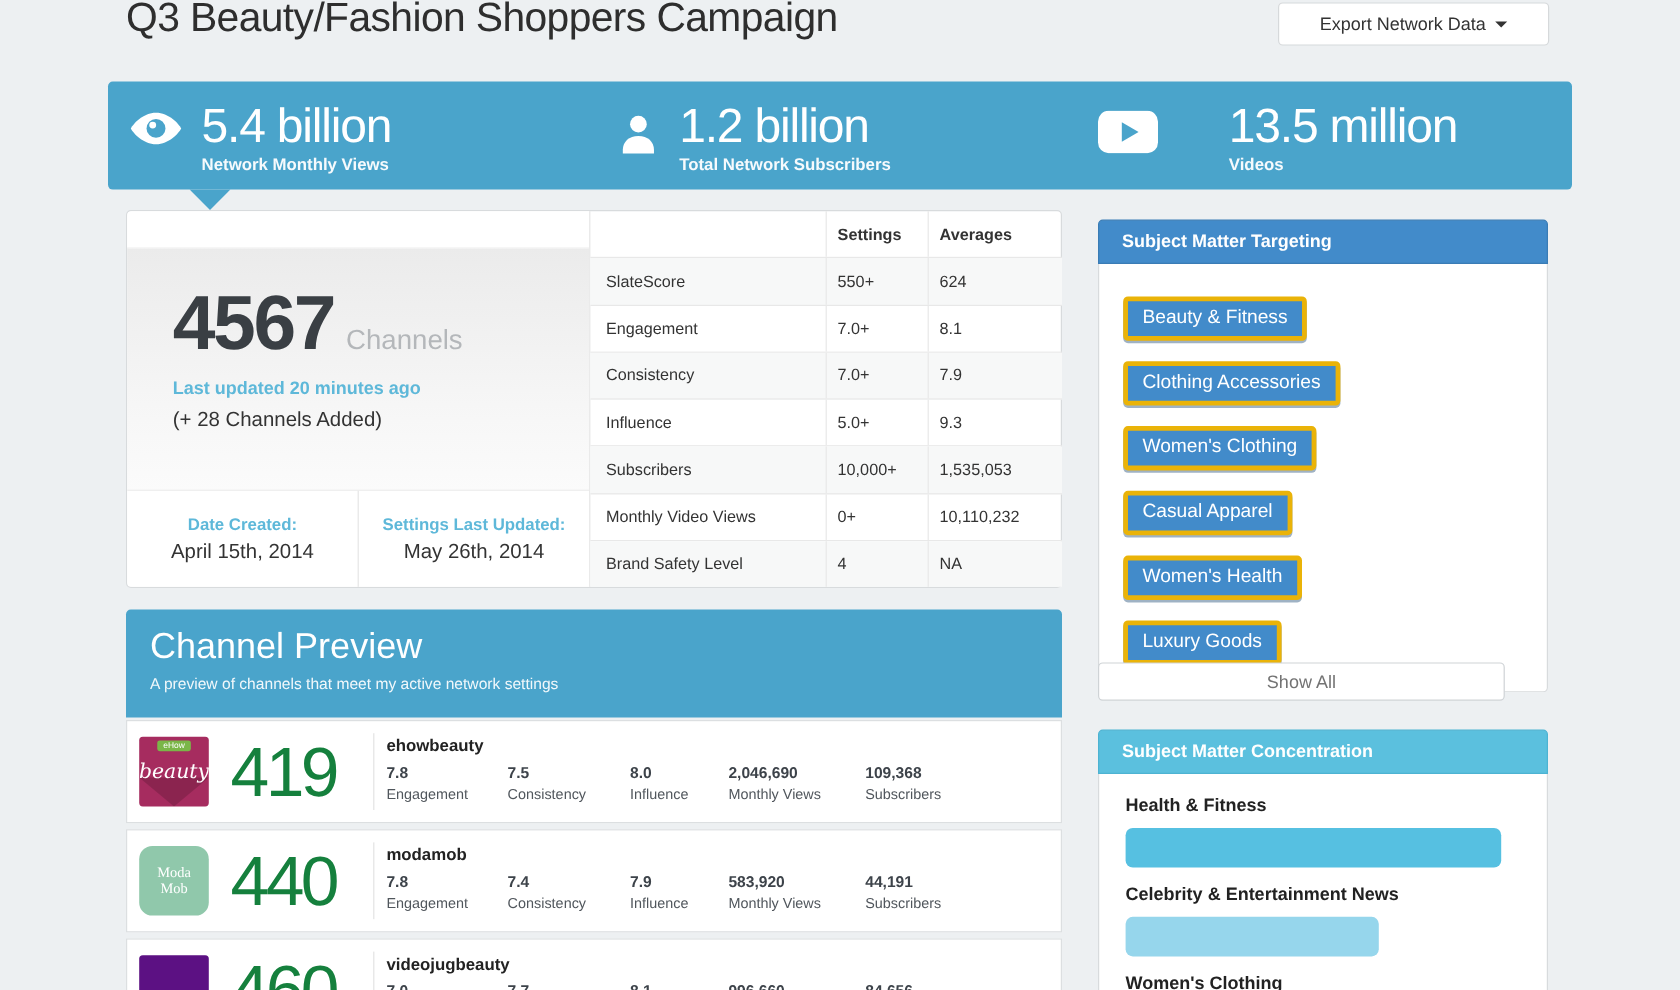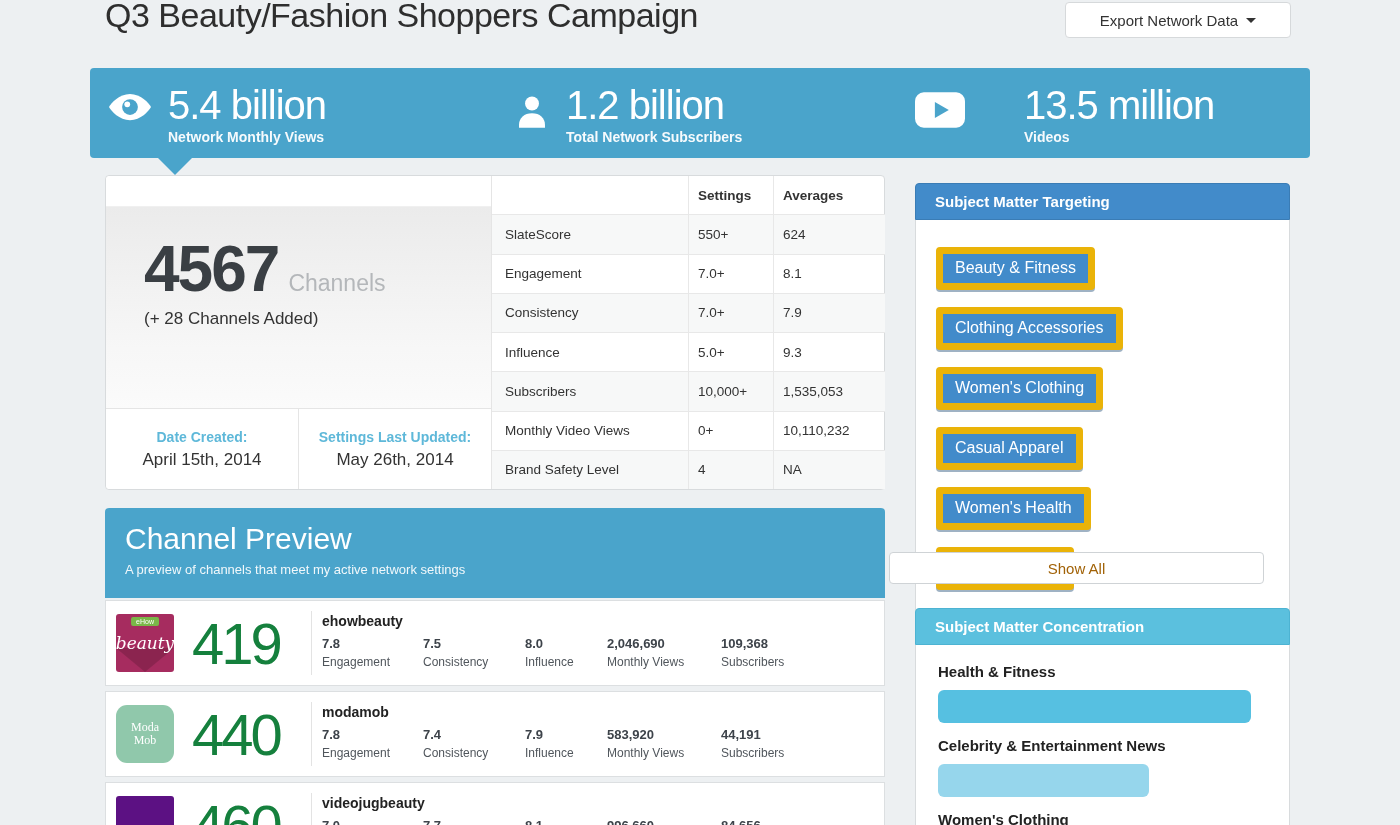--- a/index.html
+++ b/index.html
@@ -53,24 +53,24 @@
   .tc-avg{flex:1;padding-left:9px;font-size:13.5px;border-left:1px solid #e8e8e8;align-self:stretch;display:flex;align-items:center;box-sizing:border-box;}
   .trow.data:nth-child(even){background:#f7f8f8;}
 
   
   .smt-panel{position:absolute;left:915px;top:183px;width:375px;box-sizing:border-box;}
   .smt-header{height:37px;background:#428bca;border:1px solid #3a7cb5;border-radius:4px 4px 0 0;
               display:flex;align-items:center;padding-left:19px;color:#fff;font-size:15px;font-weight:700;box-sizing:border-box;}
   .smt-body{background:#fff;border:1px solid #d8dbdd;border-top:none;border-radius:0 0 4px 4px;
             padding:27px 20px 22px 20px;}
   .tag{display:table;background:#428bca;color:#fff;font-size:16px;padding:5px 12px 6px 12px;border-radius:4px;
-       border:7px solid #eab308;box-shadow:0 2px 0 rgba(42,84,125,.45);margin-bottom:17px;cursor:pointer;}
+       border:4px solid #eab308;box-shadow:0 2px 0 rgba(42,84,125,.45);margin-bottom:17px;cursor:pointer;}
   .tag:last-child{margin-bottom:0;}
-  .show-all-btn{position:absolute;left:889px;top:552px;width:375px;height:32px;background:#fff;border:1px solid #cfd3d6;
-                border-radius:4px;display:flex;align-items:center;justify-content:center;font-size:15px;color:#a16207;
+  .show-all-btn{position:absolute;left:915px;top:552px;width:339px;height:32px;background:#fff;border:1px solid #cfd3d6;
+                border-radius:4px;display:flex;align-items:center;justify-content:center;font-size:15px;color:#737373;
                 box-sizing:border-box;cursor:pointer;}
 
   
   .cp-header{position:absolute;left:105px;top:508px;width:780px;height:90px;background:#4aa4cb;border-radius:4px 4px 0 0;
              box-sizing:border-box;padding:14px 0 0 20px;color:#fff;}
   .cp-title{font-size:30px;font-weight:400;}
   .cp-subtitle{font-size:13px;margin-top:6px;color:rgba(255,255,255,.92);}
   .ch-row{position:absolute;left:105px;width:780px;height:86px;background:#fff;border:1px solid #dcdfe1;box-sizing:border-box;cursor:pointer;}
   .row1{top:600px;} .row2{top:691px;} .row3{top:782px;}
   .thumb{position:absolute;left:10px;top:13px;width:58px;height:58px;border-radius:3px;overflow:hidden;
@@ -151,20 +151,21 @@
   <div class="banner-notch"></div>
 
   <div class="summary-card">
     <div class="summary-left">
       <div class="summary-top-strip"></div>
       <div class="summary-grad">
         <div class="big-row">
           <span class="big-count">4567</span>
           <span class="big-unit">Channels</span>
         </div>
+        <div class="last-updated">Last updated 20 minutes ago</div>
         <div class="channels-added">(+ 28 Channels Added)</div>
       </div>
       <div class="date-cells">
         <div class="date-cell">
           <span class="date-label">Date Created:</span>
           <span class="date-value">April 15th, 2014</span>
         </div>
         <div class="date-cell">
           <span class="date-label">Settings Last Updated:</span>
           <span class="date-value">May 26th, 2014</span>

